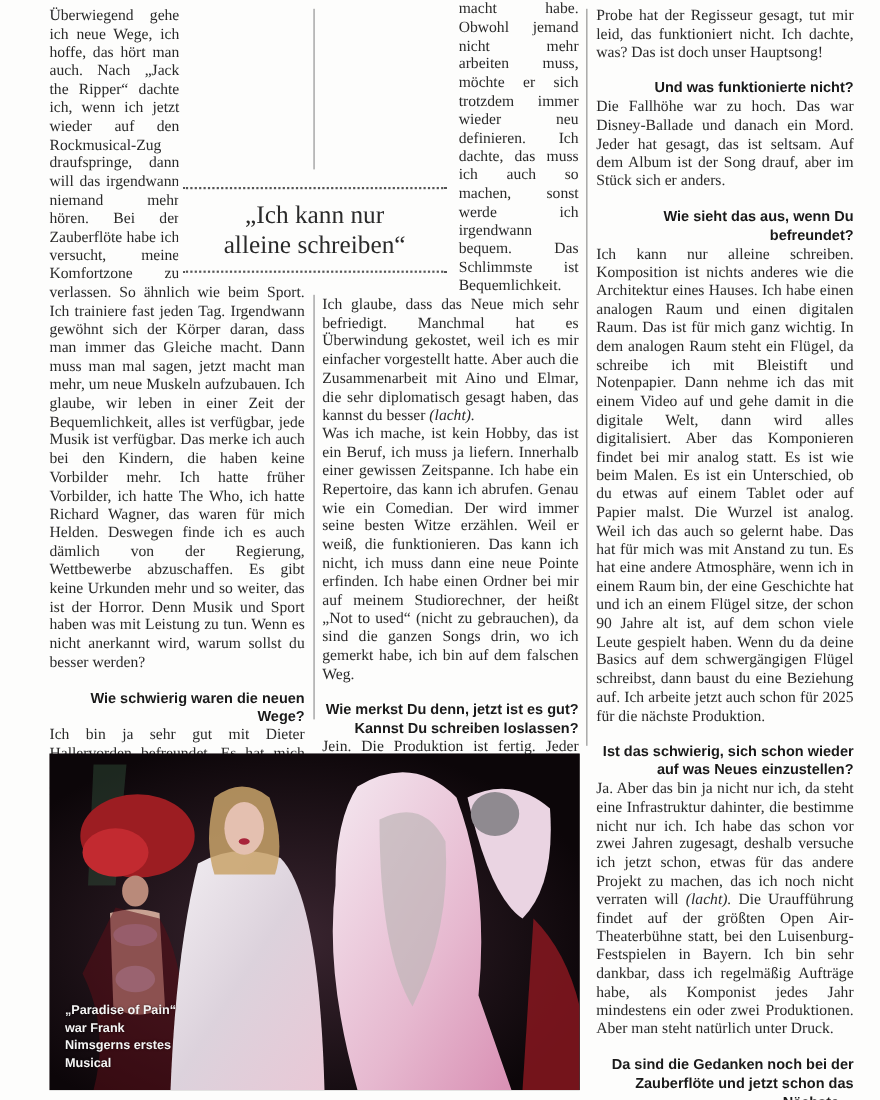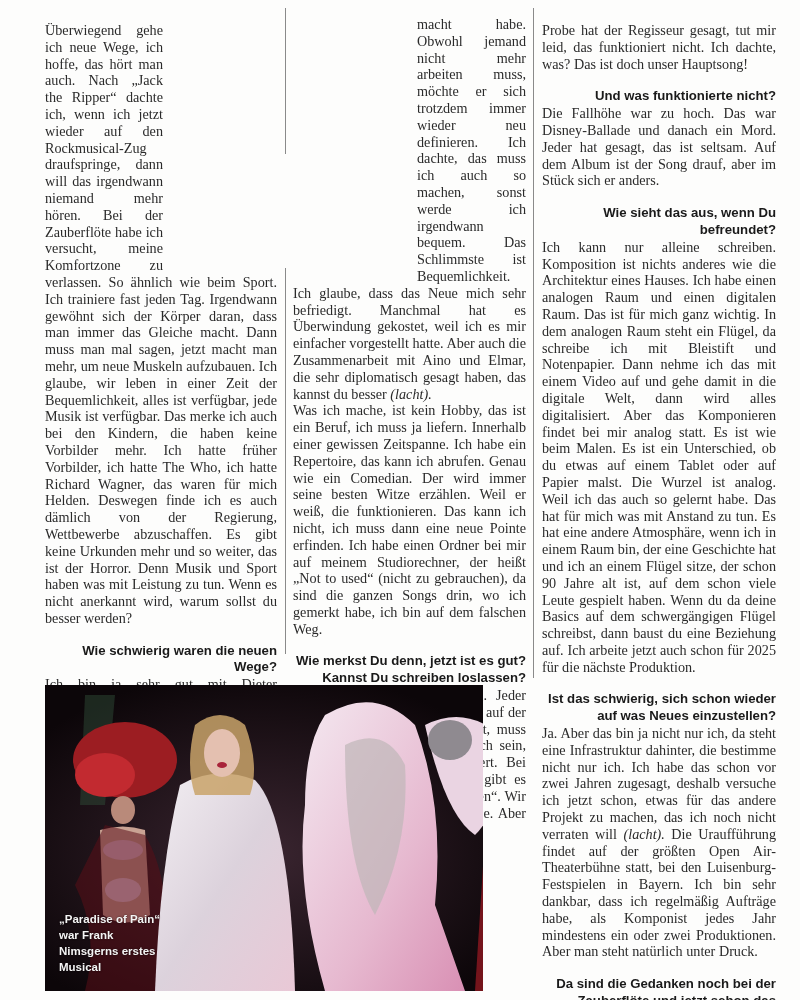--- a/index.html
+++ b/index.html
@@ -6,21 +6,20 @@
   body { width: 800px; height: 1000px; position: relative; overflow: hidden; }
   .page { position: absolute; left: 0; top: 0; width: 800px; height: 1000px; background: #fdfdfc; }
   .col {
     position: absolute;
     font-family: "Liberation Serif", "DejaVu Serif", serif;
     font-size: 14.2px;
     line-height: 16.8px;
     color: #2a2a2a;
     text-align: justify;
     hyphens: manual;
-    margin-top: 16px;
   }
   .col p { margin: 0; }
   .col .q {
     font-family: "Liberation Sans", "DejaVu Sans", sans-serif;
     font-weight: bold;
     font-size: 13.2px;
     line-height: 16.8px;
     color: #1a1a1a;
     text-align: right;
     margin-top: 16px;
@@ -39,21 +38,21 @@
     background: #fdfdfc;
     font-family: "Liberation Serif", "DejaVu Serif", serif;
     font-size: 23px; line-height: 27px; text-align: center; color: #2a2a2a;
   }
   .pull .dots { height: 0; border-top: 2px dotted #555; margin: 0 4px; }
   .pull .dots.top { margin-top: 6px; }
   .pull .dots.bottom { margin-top: 10px; }
   .pull .txt { margin-top: 10px; }
   
   .photo {
-    position: absolute; left: 45px; top: 685px; width: 438px; height: 306px;
+    position: absolute; left: 45px; top: 685px; width: 482px; height: 306px;
     overflow: hidden; background: #120a0e;
   }
   .photo svg { position: absolute; left: 0; top: 0; }
   .caption {
     position: absolute; left: 14px; bottom: 16px;
     font-family: "Liberation Sans", "DejaVu Sans", sans-serif;
     font-weight: bold; font-size: 11.5px; line-height: 16px; color: #f4f4f4;
     width: 112px; text-shadow: 0 0 2px rgba(0,0,0,0.6);
   }
 </style>
@@ -86,20 +85,26 @@
     <p class="q">Und was funktionierte nicht?</p>
     <p>Die Fallhöhe war zu hoch. Das war Disney-Ballade und danach ein Mord. Jeder hat gesagt, das ist seltsam. Auf dem Album ist der Song drauf, aber im Stück sich er anders.</p>
     <p class="q">Wie sieht das aus, wenn Du befreundet?</p>
     <p>Ich kann nur alleine schreiben. Komposition ist nichts anderes wie die Architektur eines Hauses. Ich habe einen analogen Raum und einen digitalen Raum. Das ist für mich ganz wichtig. In dem analogen Raum steht ein Flügel, da schreibe ich mit Bleistift und Notenpapier. Dann nehme ich das mit einem Video auf und gehe damit in die digitale Welt, dann wird alles digitalisiert. Aber das Komponieren findet bei mir analog statt. Es ist wie beim Malen. Es ist ein Unterschied, ob du etwas auf einem Tablet oder auf Papier malst. Die Wurzel ist analog. Weil ich das auch so gelernt habe. Das hat für mich was mit Anstand zu tun. Es hat eine andere Atmosphäre, wenn ich in einem Raum bin, der eine Geschichte hat und ich an einem Flügel sitze, der schon 90 Jahre alt ist, auf dem schon viele Leute gespielt haben. Wenn du da deine Basics auf dem schwergängigen Flügel schreibst, dann baust du eine Beziehung auf. Ich arbeite jetzt auch schon für 2025 für die nächste Produktion.</p>
     <p class="q">Ist das schwierig, sich schon wieder auf was Neues einzustellen?</p>
     <p><span>Ja. Aber das bin ja nicht nur ich, da steht eine Infrastruktur dahinter, die bestimme nicht nur ich. Ich habe das schon vor zwei Jahren zugesagt, deshalb versuche ich jetzt schon, etwas für das andere Projekt zu machen, das ich noch nicht verraten will</span> <span class="it">(lacht).</span> <span>Die Uraufführung findet auf der größten Open Air-Theaterbühne statt, bei den Luisenburg-Festspielen in Bayern. Ich bin sehr dankbar, dass ich regelmäßig Aufträge habe, als Komponist jedes Jahr mindestens ein oder zwei Produktionen. Aber man steht natürlich unter Druck.</span></p>
     <p class="q">Da sind die Gedanken noch bei der Zauberflöte und jetzt schon das Nächste…</p>
 
   </div>
 
+  <div class="pull">
+    <div class="dots top"></div>
+    <div class="txt">„Ich kann nur</div>
+    <div>alleine schreiben“</div>
+    <div class="dots bottom"></div>
+  </div>
 
   <div class="photo">
     <svg width="482" height="306" viewBox="0 0 482 306">
       <defs>
         <radialGradient id="glow" cx="0.45" cy="0.55" r="0.6">
           <stop offset="0" stop-color="#3a2530"></stop>
           <stop offset="1" stop-color="#0c0609"></stop>
         </radialGradient>
         <linearGradient id="gown" x1="0" y1="0" x2="1" y2="1">
           <stop offset="0" stop-color="#f2eef2"></stop>

